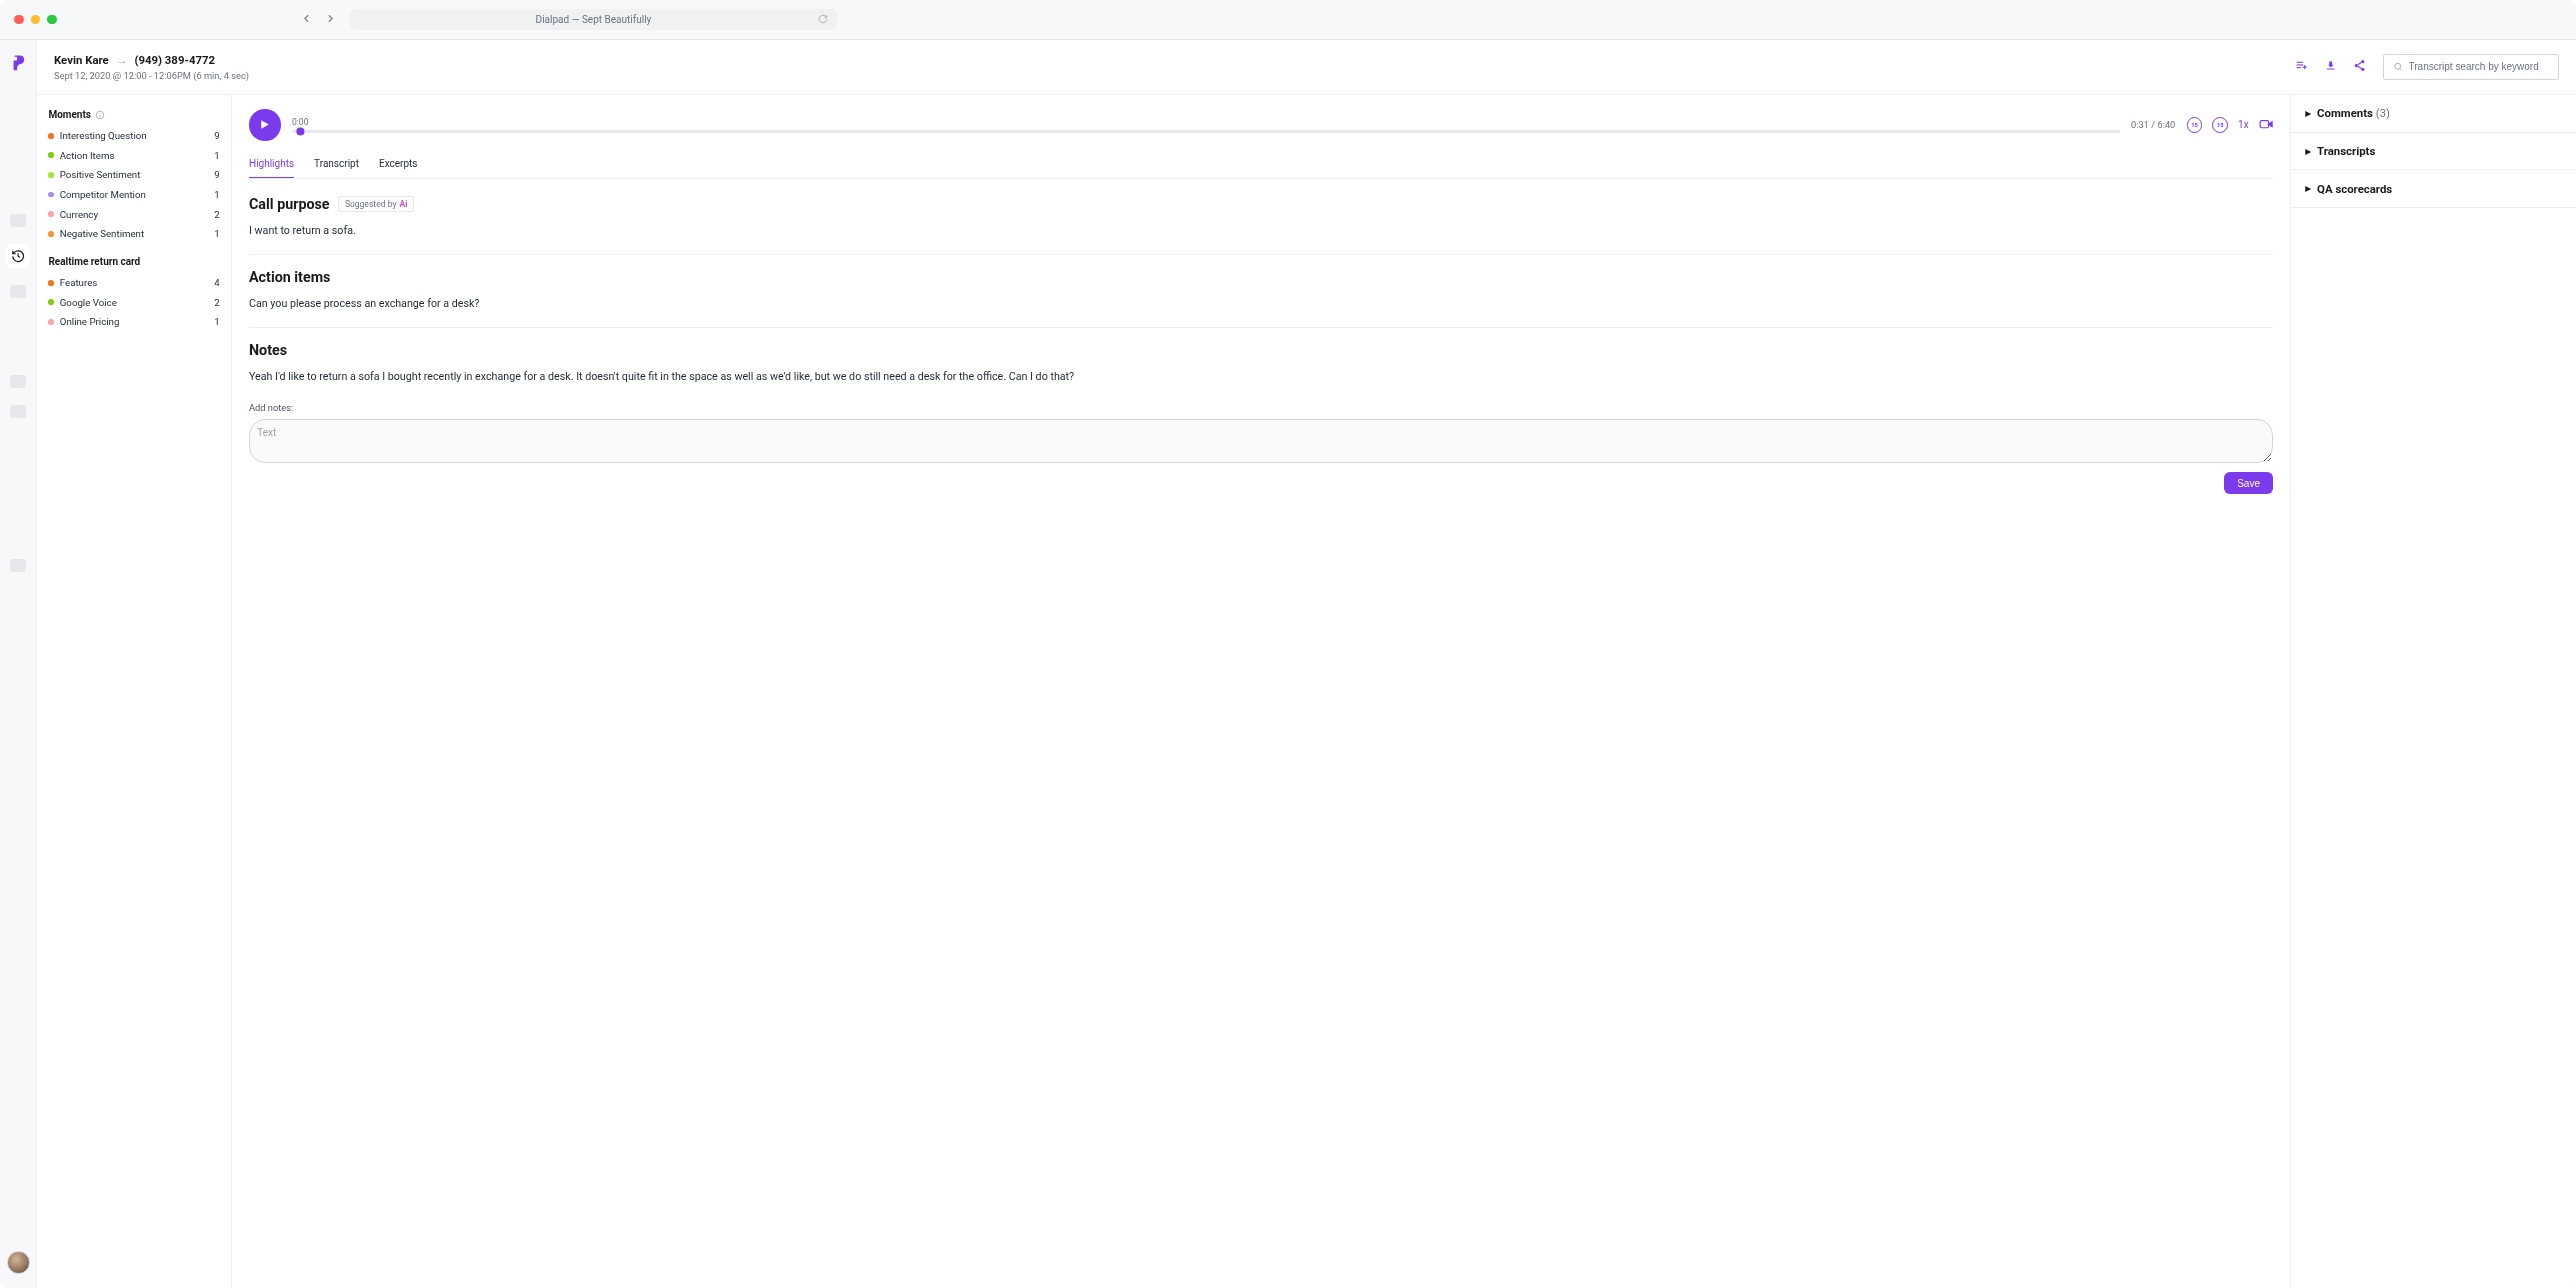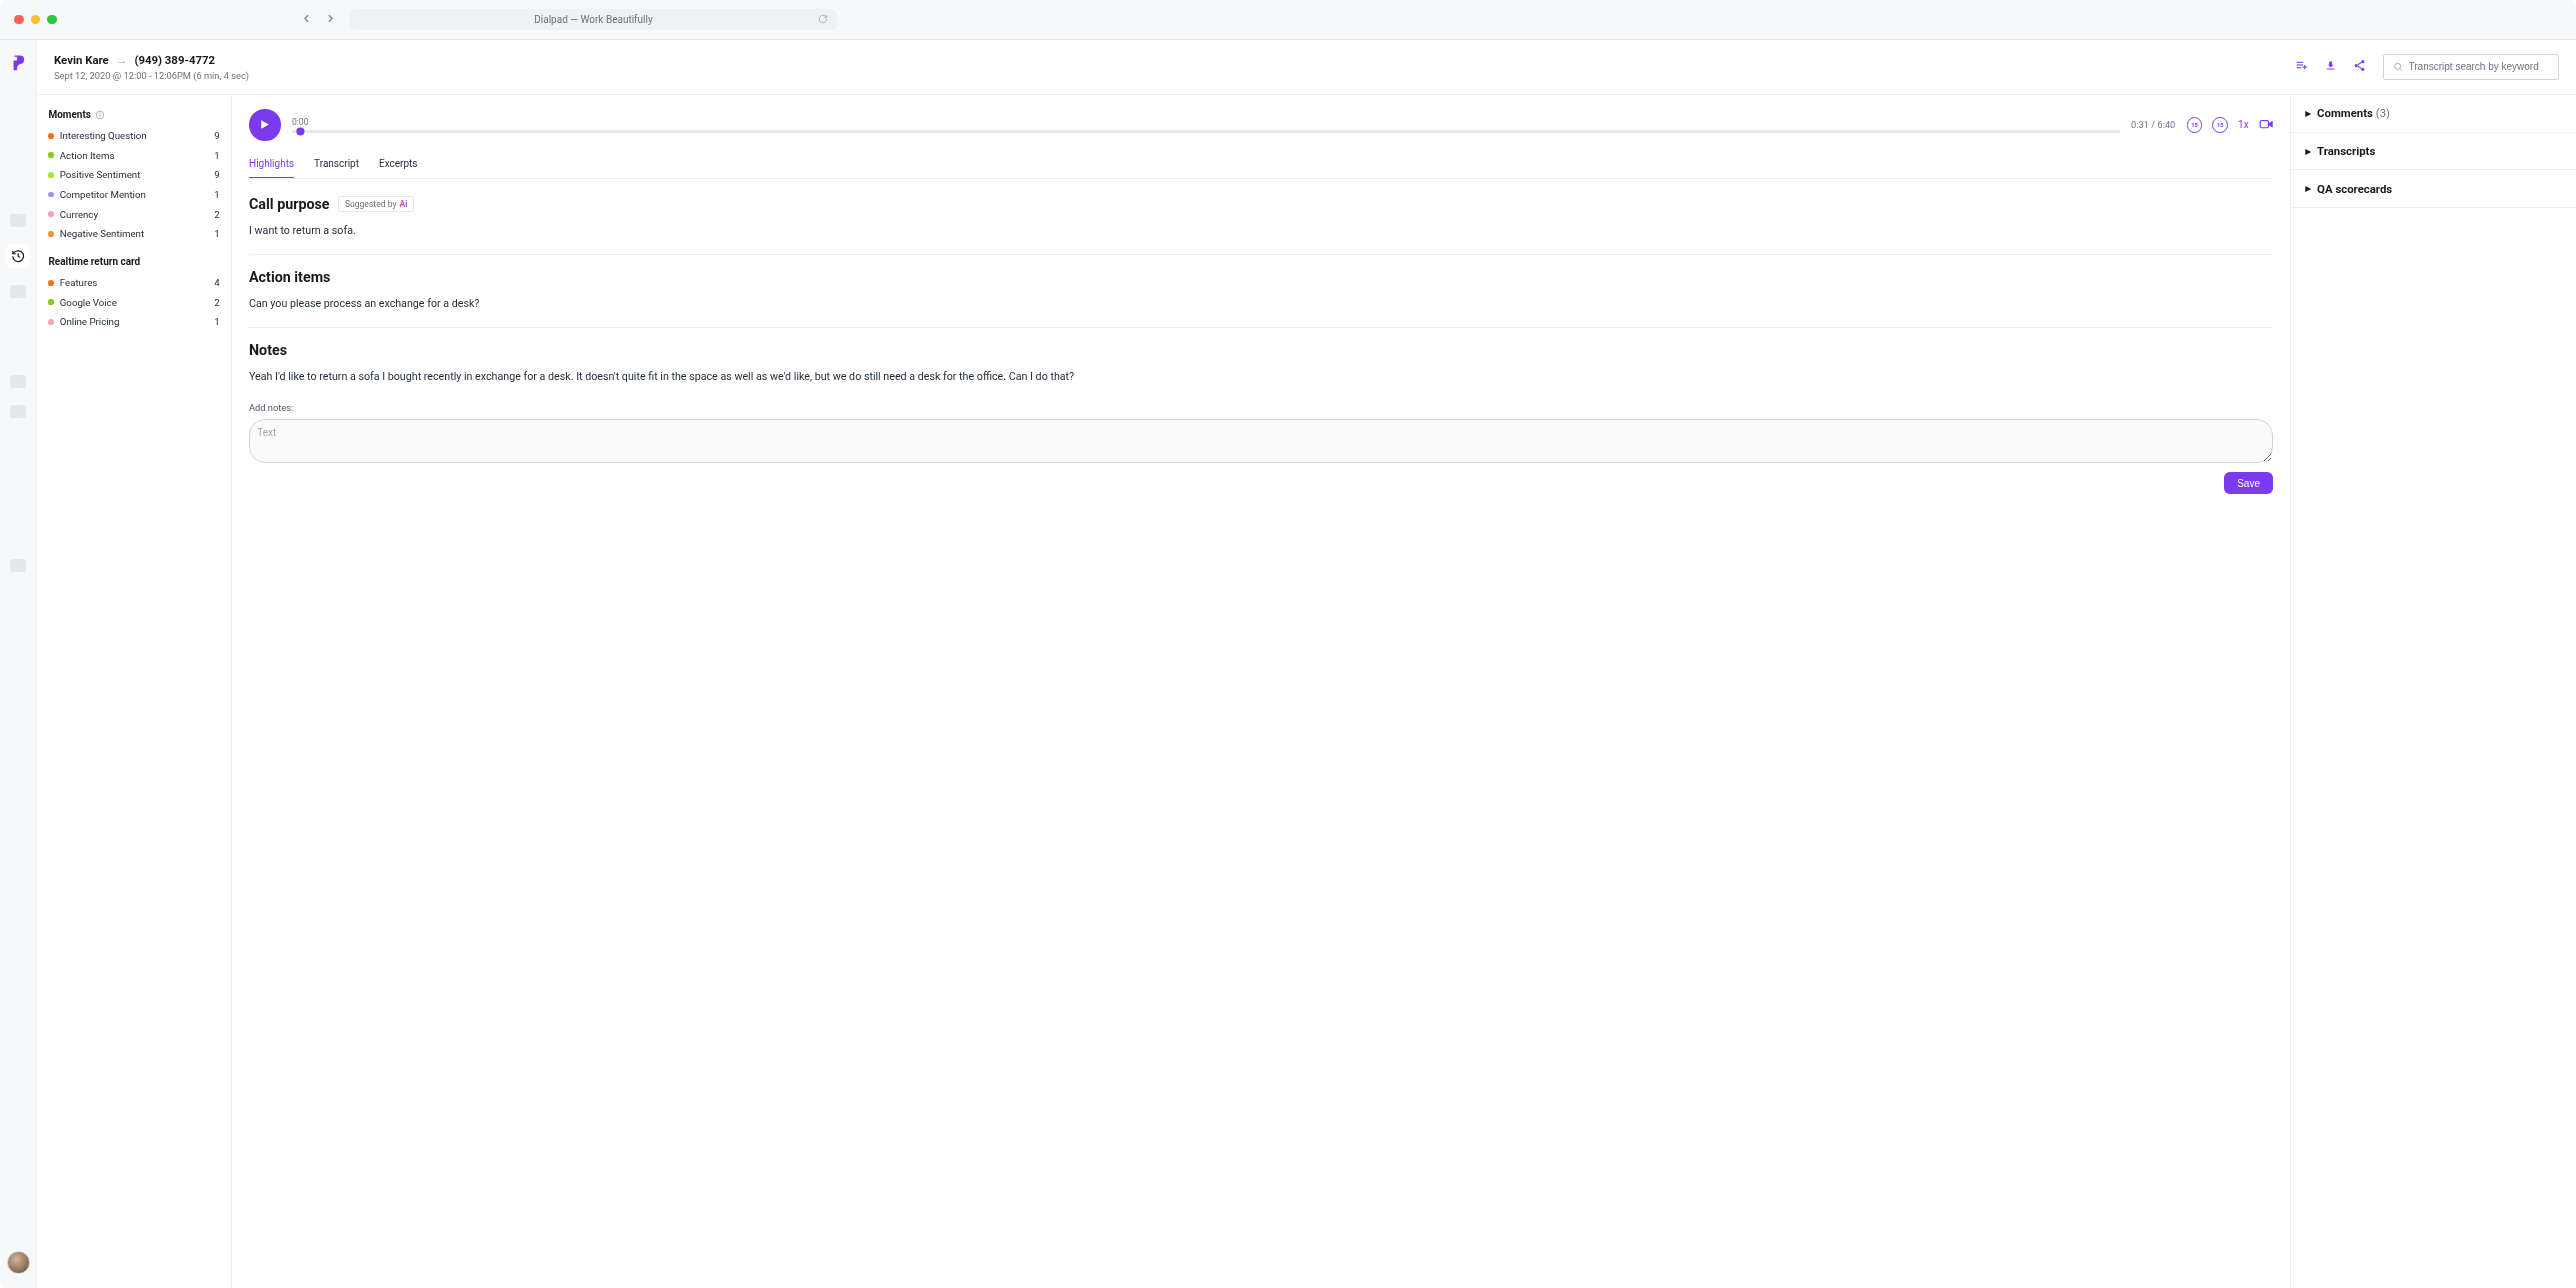--- a/index.html
+++ b/index.html
@@ -92,21 +92,21 @@
     </div>
     <div class="nav-arrows">
       <span><svg viewBox="0 0 24 24" fill="none" stroke="currentColor" stroke-width="2.5">
             <polyline points="15 18 9 12 15 6"></polyline>
           </svg></span>
       <span><svg viewBox="0 0 24 24" fill="none" stroke="currentColor" stroke-width="2.5">
             <polyline points="9 18 15 12 9 6"></polyline>
           </svg></span>
     </div>
     <div class="addr">
-      <span>Dialpad — Work Beautifully</span>
+      <span>Dialpad — Sept Beautifully</span>
       <span class="addr-reload">
         <svg width="10" height="10" viewBox="0 0 24 24" fill="none" stroke="currentColor" stroke-width="2">
             <path d="M21 12a9 9 0 1 1-3-6.7L21 8"></path>
             <polyline points="21 3 21 8 16 8"></polyline>
           </svg>
       </span>
     </div>
   </div>
 
   <div class="content">

